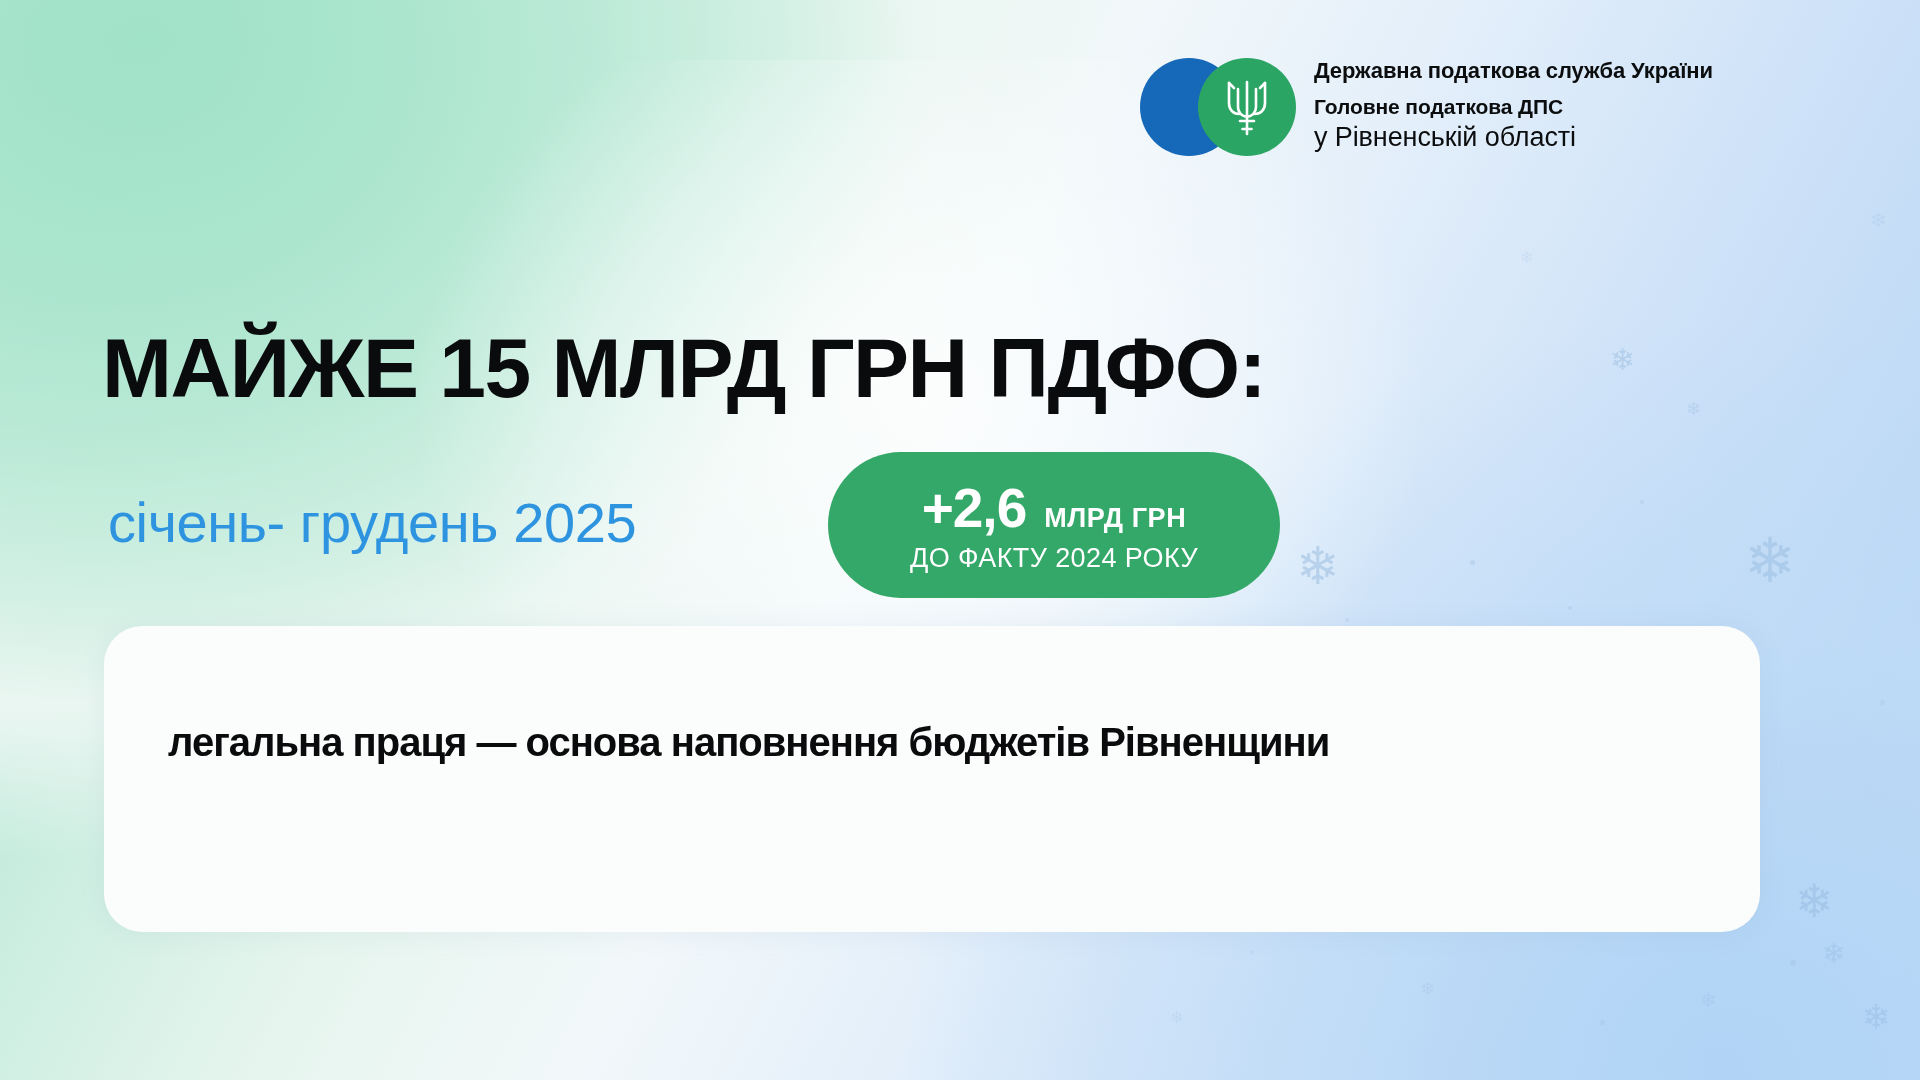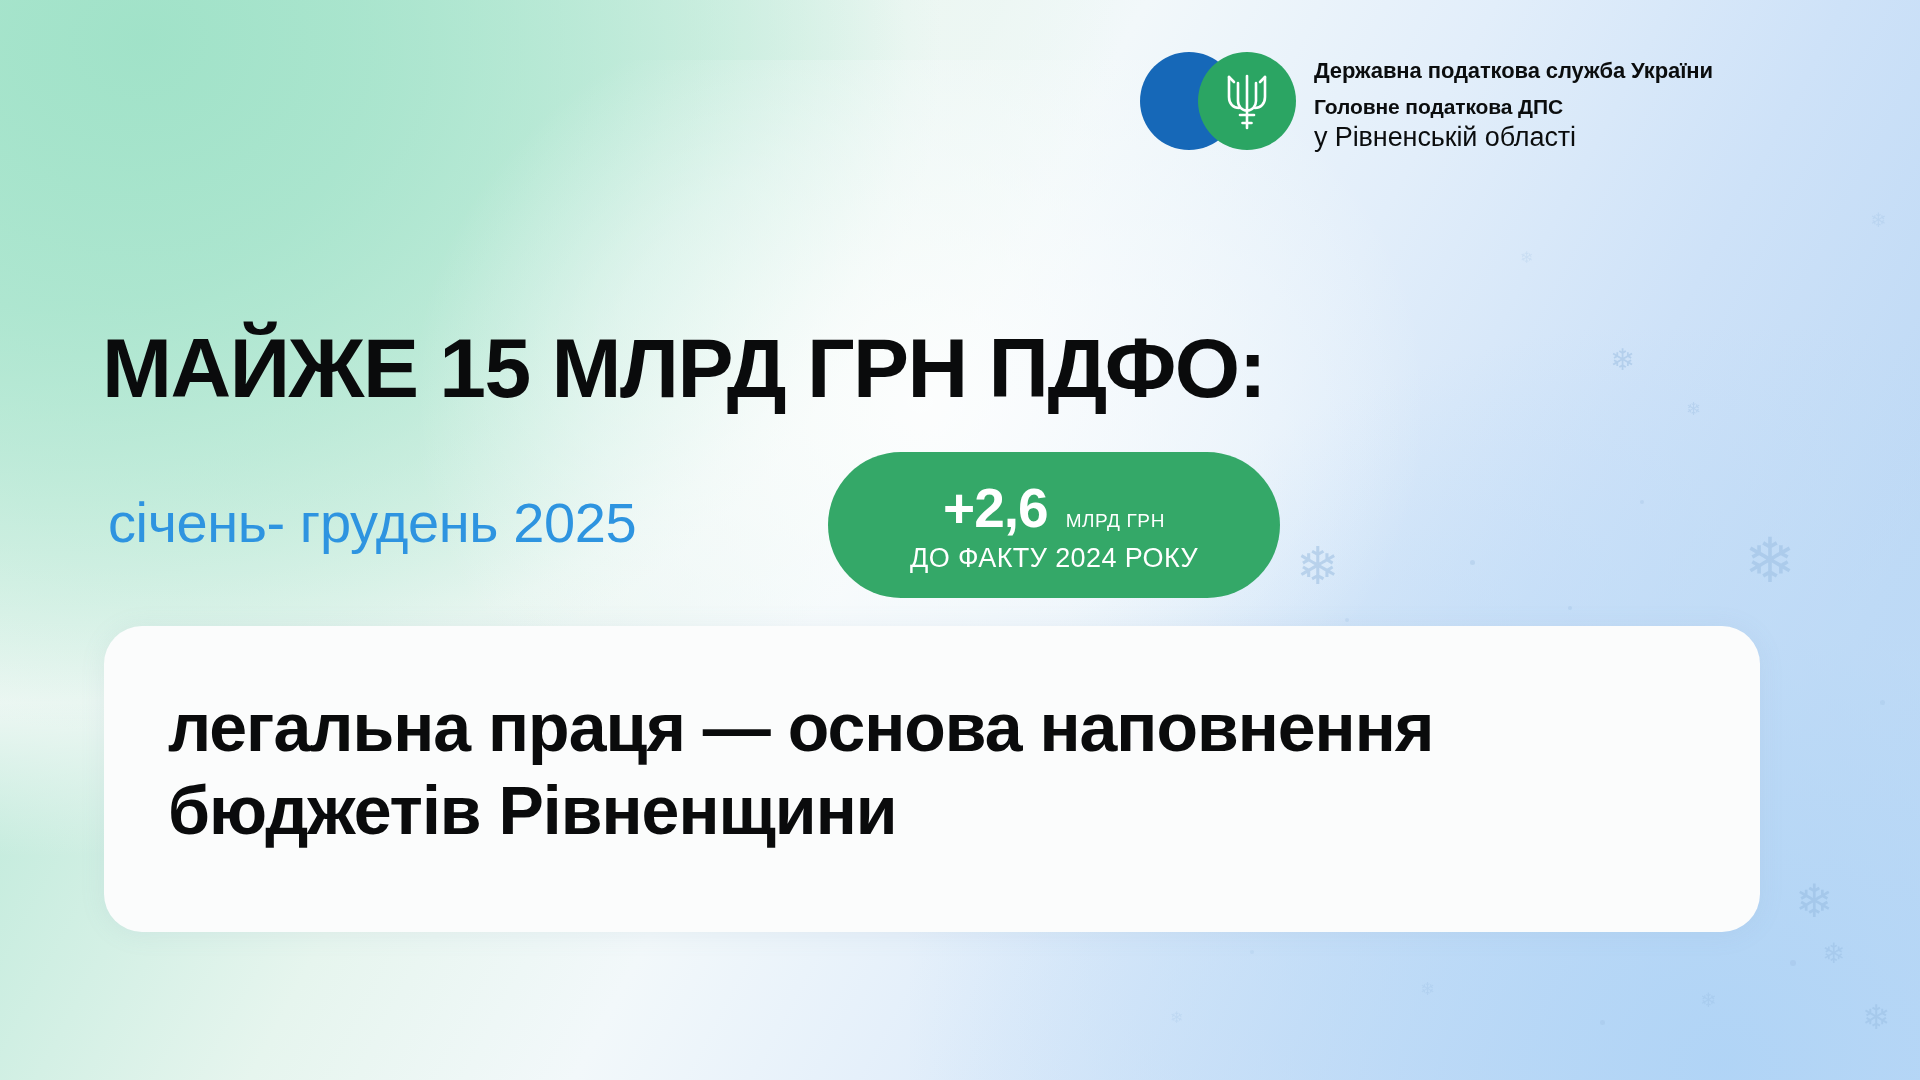--- a/index.html
+++ b/index.html
@@ -65,21 +65,21 @@
     border-radius: 50%;
     background: #9CBCE0;
   }
 
   
   #logo-block {
     position: absolute;
     left: 1140px;
     top: 52px;
     display: flex;
-    align-items: flex-start;
+    align-items: flex-end;
     gap: 18px;
   }
   .logo-marks {
     position: relative;
     width: 156px;
     height: 98px;
     flex: none;
   }
   .logo-circle {
     position: absolute;
@@ -175,22 +175,22 @@
     align-items: baseline;
     gap: 18px;
     line-height: 1;
   }
   .badge-value {
     font-size: 55px;
     font-weight: bold;
     letter-spacing: -1px;
   }
   .badge-unit {
-    font-size: 19px;
-    font-weight: normal;
+    font-size: 27px;
+    font-weight: bold;
     letter-spacing: 0.6px;
   }
   .badge-row-bottom {
     font-size: 27px;
     font-weight: normal;
     letter-spacing: 0.4px;
     margin-top: 9px;
     line-height: 1;
   }
 
@@ -201,26 +201,27 @@
     top: 626px;
     width: 1656px;
     height: 306px;
     background: #FBFCFC;
     border-radius: 38px;
     box-shadow: 0 2px 26px rgba(120,150,175,0.10);
     box-sizing: border-box;
     padding: 60px 64px;
   }
   #card-text {
-    font-size: 68px;
+    font-size: 40px;
     font-weight: bold;
     color: #0A0B0C;
     line-height: 1.22;
     letter-spacing: -1px;
     max-width: 1480px;
+    margin-top: 32px;
   }
 </style>
 </head>
 <body>
 
 <div id="poster">
 
   <div class="bg-wash-tl"></div>
   <div class="bg-wash-br"></div>
   <div class="bg-wash-center"></div>

